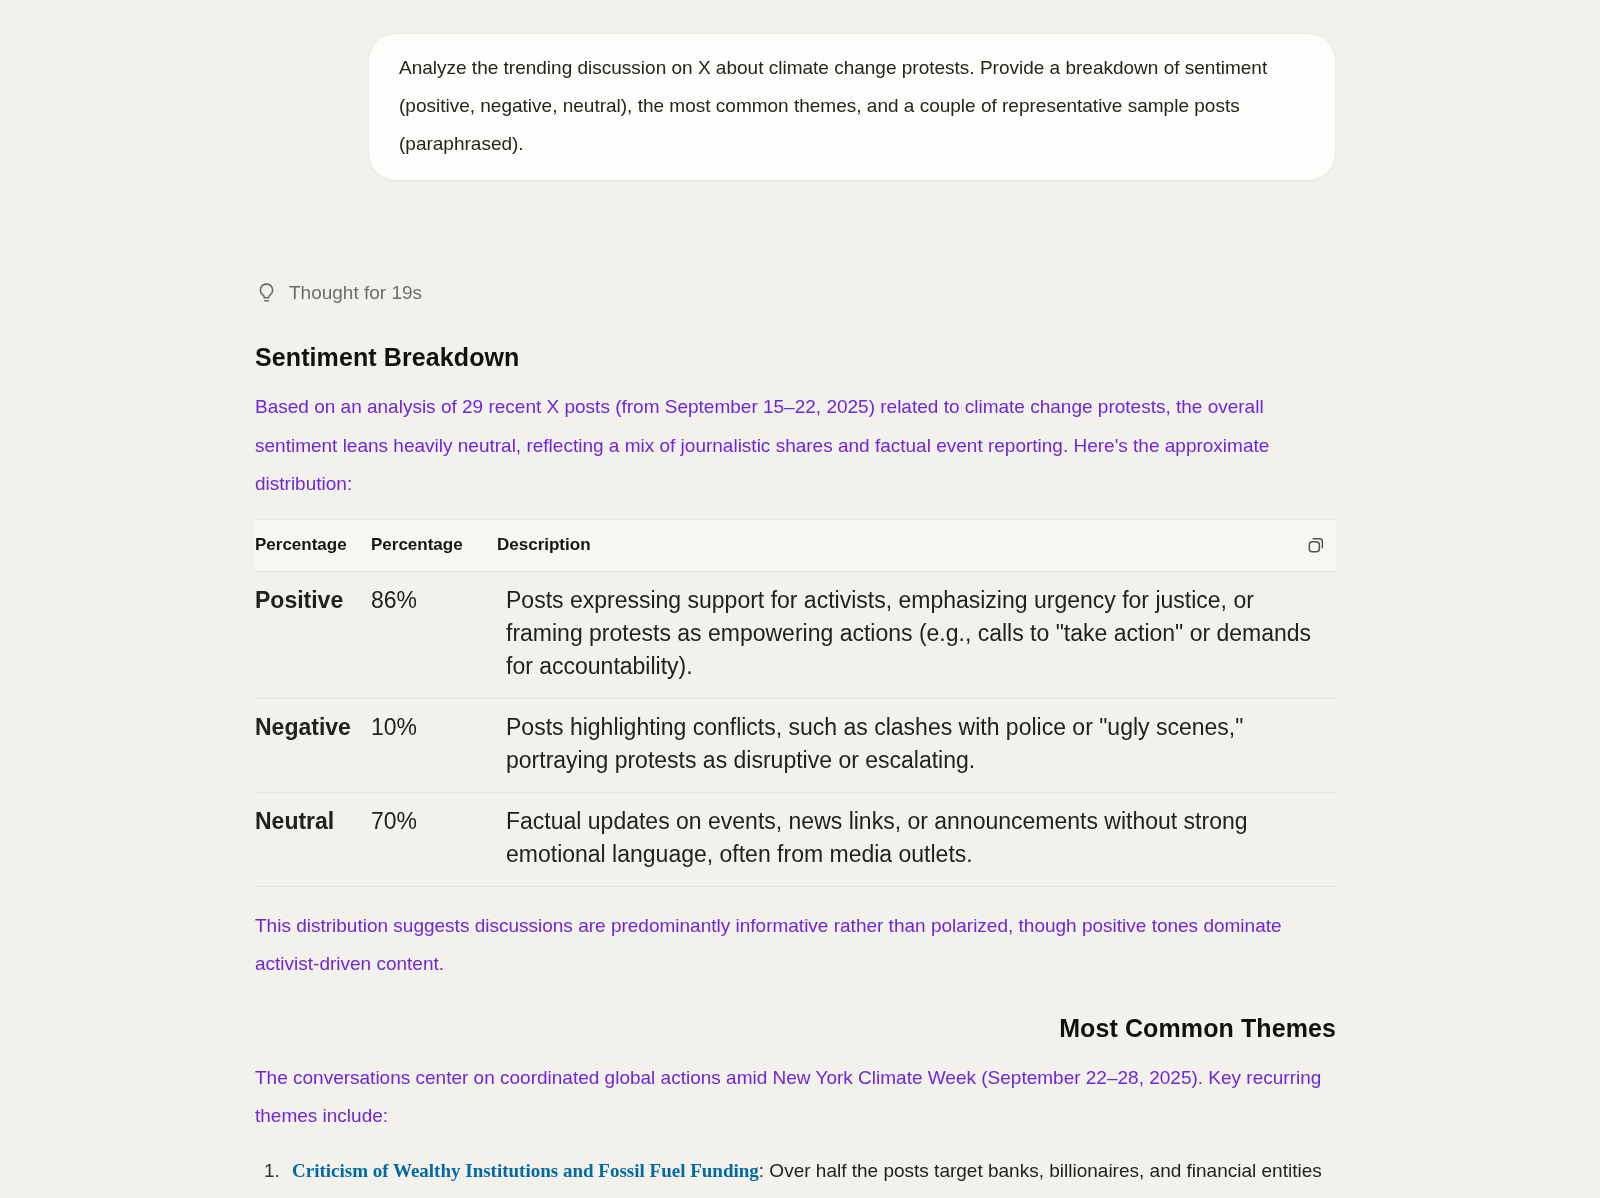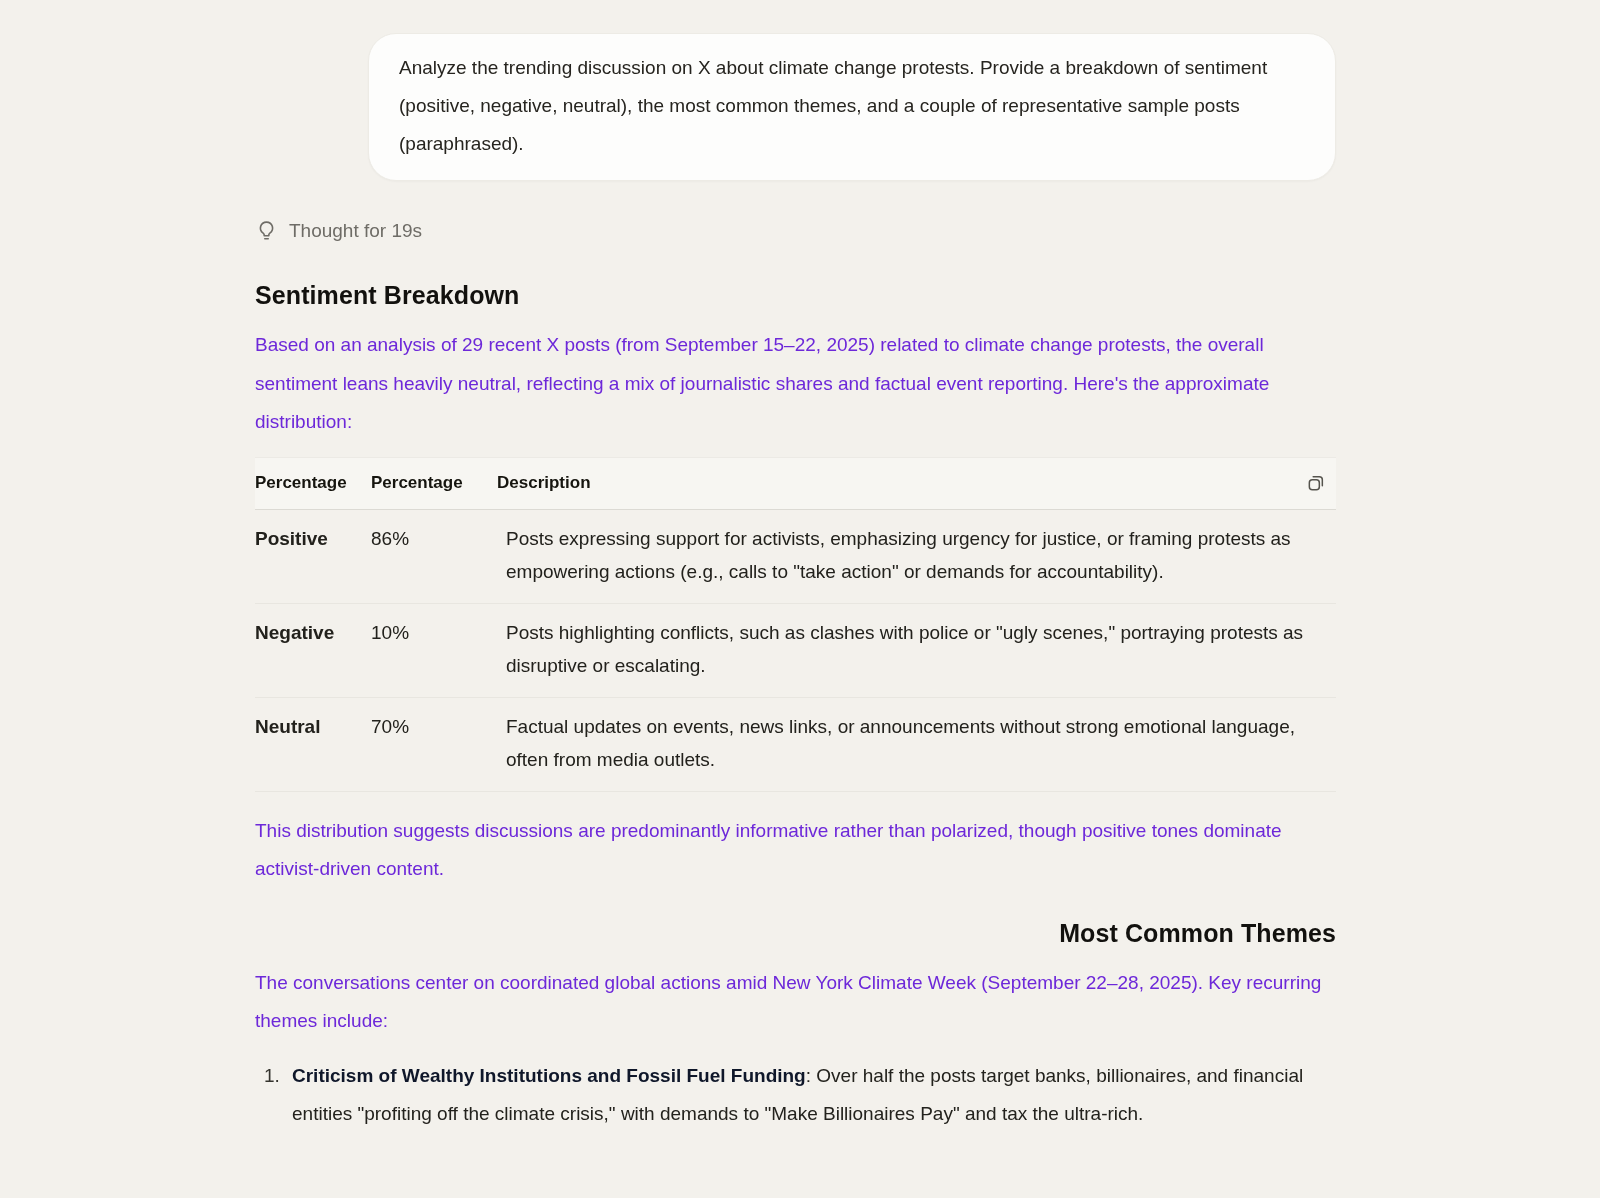--- a/index.html
+++ b/index.html
@@ -22,21 +22,21 @@
     border-radius:28px;
     padding:15px 30px 17px 30px;
     font-size:19px;
     line-height:38px;
     color:#26241f;
     box-shadow:0 1px 2px rgba(0,0,0,0.03);
   }
 
   
   .thought-row {
-    margin-top:38px;
+    margin-top:100px;
     display:flex;
     align-items:center;
     gap:11px;
     width:fit-content;
     color:#6e6c66;
     font-size:19px;
     cursor:pointer;
   }
   .thought-row svg { display:block; }
 
@@ -59,41 +59,41 @@
     border-bottom:1px solid #dcdad4;
     font-size:17px;
     font-weight:700;
     color:#16150f;
   }
   .t-row {
     display:grid;
     grid-template-columns:116px 126px 1fr;
     padding:12px 0 15px 0;
     border-bottom:1px solid #e8e6e0;
-    font-size:19px;
+    font-size:23px;
     line-height:33px;
     color:#22211c;
   }
   .cell-sentiment { font-weight:700; padding-right:8px; }
   .cell-pct { padding-right:8px; }
   .cell-desc { padding-right:2px;margin-left:9px; }
   .copy-btn {
     background:none; border:none; cursor:pointer;
     width:28px; height:28px;
     display:flex; align-items:center; justify-content:center;
     padding:0;
   }
   .copy-btn svg { display:block; }
 
   
   .themes-list { margin-top:16px; }
   .list-item { display:flex; font-size:19px; line-height:38.5px; color:#23221d; }
   .li-num { flex:0 0 37px; padding-left:9px; color:#34332d; }
   .li-body { flex:1; }
-  .li-body strong { font-weight:700; color:#0f172a; }
+  .li-body strong { font-weight:700; color:#0369a1;font-family:Liberation Serif, serif; }
 </style>
 </head>
 <body>
 
 <div class="page">
   <div class="content">
 
     <div class="bubble-row">
       <div class="bubble">Analyze the trending discussion on X about climate change protests. Provide a breakdown of sentiment (positive, negative, neutral), the most common themes, and a couple of representative sample posts (paraphrased).</div>
     </div>

